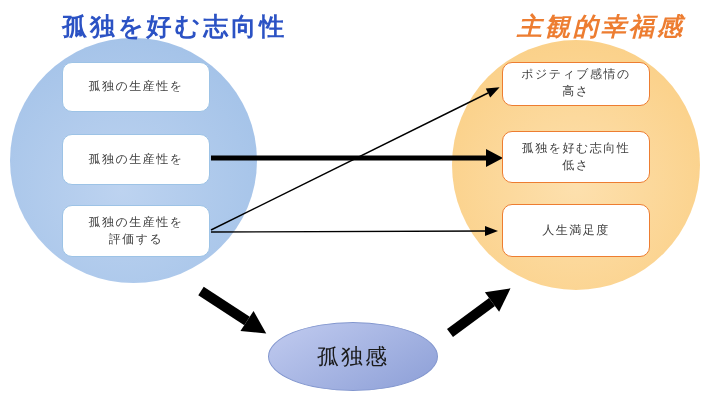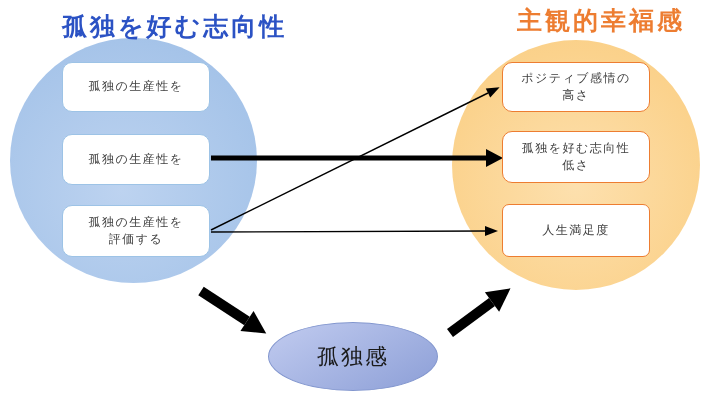--- a/index.html
+++ b/index.html
@@ -26,21 +26,21 @@
     font-family:"Liberation Sans","DejaVu Sans",sans-serif;
   }
   .cluster-title{
     position:absolute;
     font-size:25px;
     font-weight:bold;
     letter-spacing:3px;
     white-space:nowrap;
   }
   .cluster-title.left{ left:62px; top:10px; color:var(--title-blue); }
-  .cluster-title.right{ left:517px; top:4px; color:var(--title-orange); }
+  .cluster-title.right{ left:517px; top:10px; color:var(--title-orange);font-style:italic; }
   .circle{
     position:absolute;
     border-radius:50%;
   }
   .circle.blue{
     left:10px; top:38px; width:247px; height:245px;
     background:radial-gradient(circle at 45% 62%, var(--cluster-blue-light) 0%, var(--cluster-blue) 72%, #9CBCE4 100%);
   }
   .circle.orange{
     left:452px; top:40px; width:248px; height:250px;
@@ -59,23 +59,23 @@
     line-height:1.45;
     color:var(--box-text);
     white-space:pre-line;
     box-sizing:border-box;
   }
   .node-box.blue{ border:1.5px solid var(--box-border-blue); left:62px; width:148px; }
   .node-box.orange{ border:1.5px solid var(--box-border-orange); left:502px; width:148px; }
   .node-box.l1{ top:62px;  height:50px; }
   .node-box.l2{ top:134px; height:51px; }
   .node-box.l3{ top:205px; height:52px; }
-  .node-box.r1{ top:62px;  height:50px; }
+  .node-box.r1{ top:62px;  height:44px;font-family:Liberation Mono, monospace; }
   .node-box.r2{ top:131px; height:52px; }
-  .node-box.r3{ top:204px; height:53px;border-radius:7px; }
+  .node-box.r3{ top:204px; height:53px; }
   .mediator-ellipse{
     position:absolute;
     left:268px; top:322px; width:170px; height:69px;
     border-radius:50%;
     border:1px solid var(--ellipse-border);
     background:linear-gradient(150deg, var(--ellipse-light) 10%, var(--ellipse-dark) 95%);
     display:flex; align-items:center; justify-content:center;
     font-size:22px; letter-spacing:2px; color:#1a1a1a;
     box-sizing:border-box;
   }

